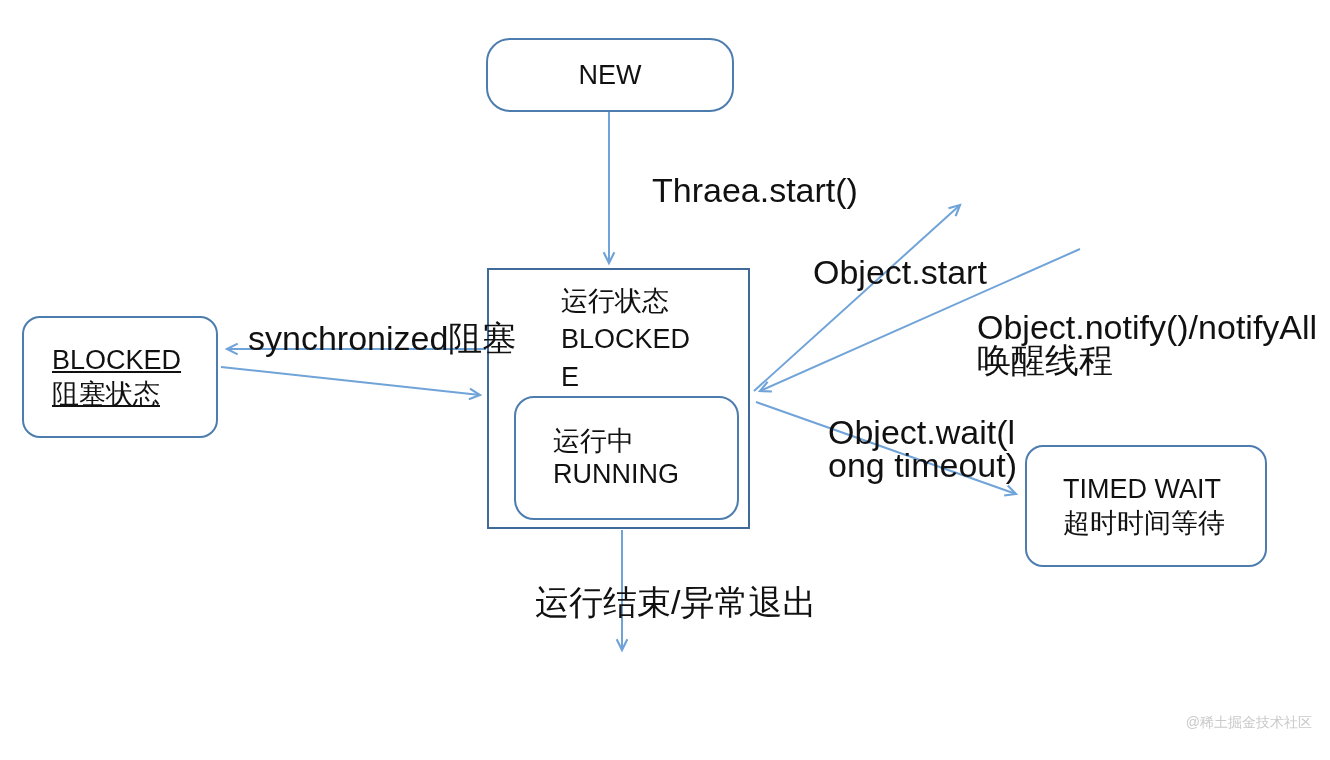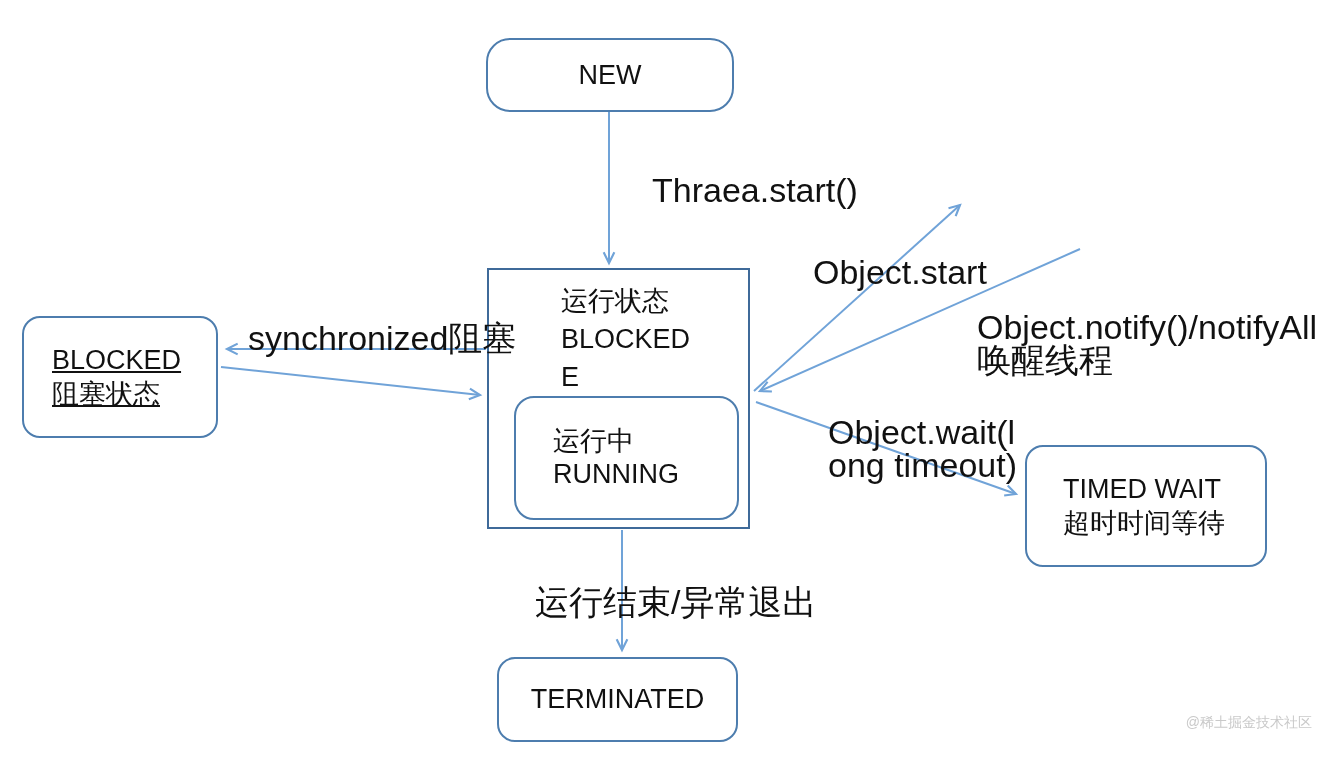--- a/index.html
+++ b/index.html
@@ -74,21 +74,20 @@
 RUNNING</div>
   </div>
 
 
   <div class="node node-timedwait rounded vcenter">TIMED WAIT
 超时时间等待</div>
 
   <div class="node node-blocked rounded vcenter">BLOCKED
 阻塞状态</div>
 
-  <div class="node node-terminated rounded center">TERMINATED</div>
 
   <div class="edge-label lbl-start">Thraea.start()</div>
   <div class="edge-label lbl-objwait">Object.start</div>
   <div class="edge-label lbl-notify">Object.notify()/notifyAll
 唤醒线程</div>
   <div class="edge-label lbl-timed">Object.wait(l
 ong timeout)</div>
   <div class="edge-label lbl-sync">synchronized阻塞</div>
   <div class="edge-label lbl-terminate">运行结束/异常退出</div>
 

